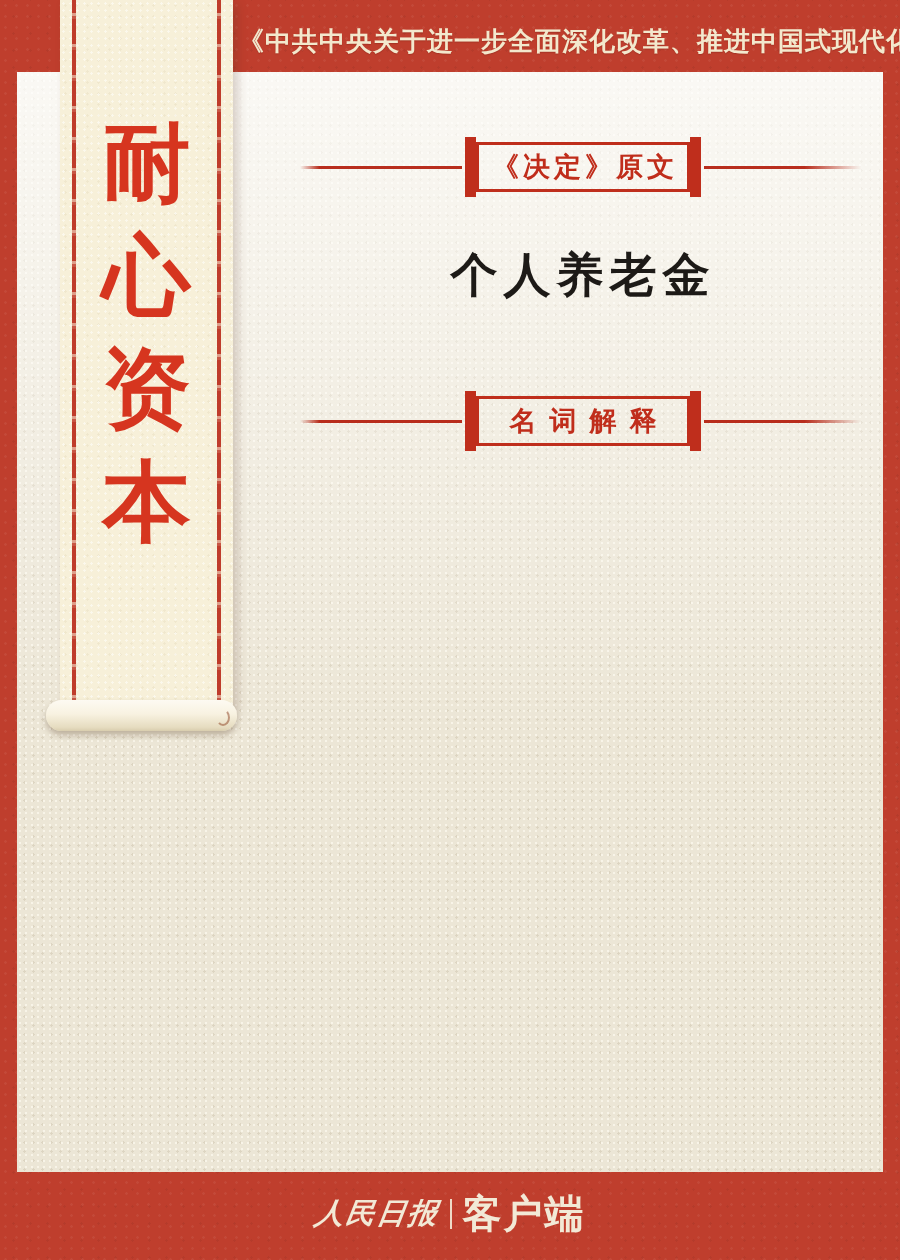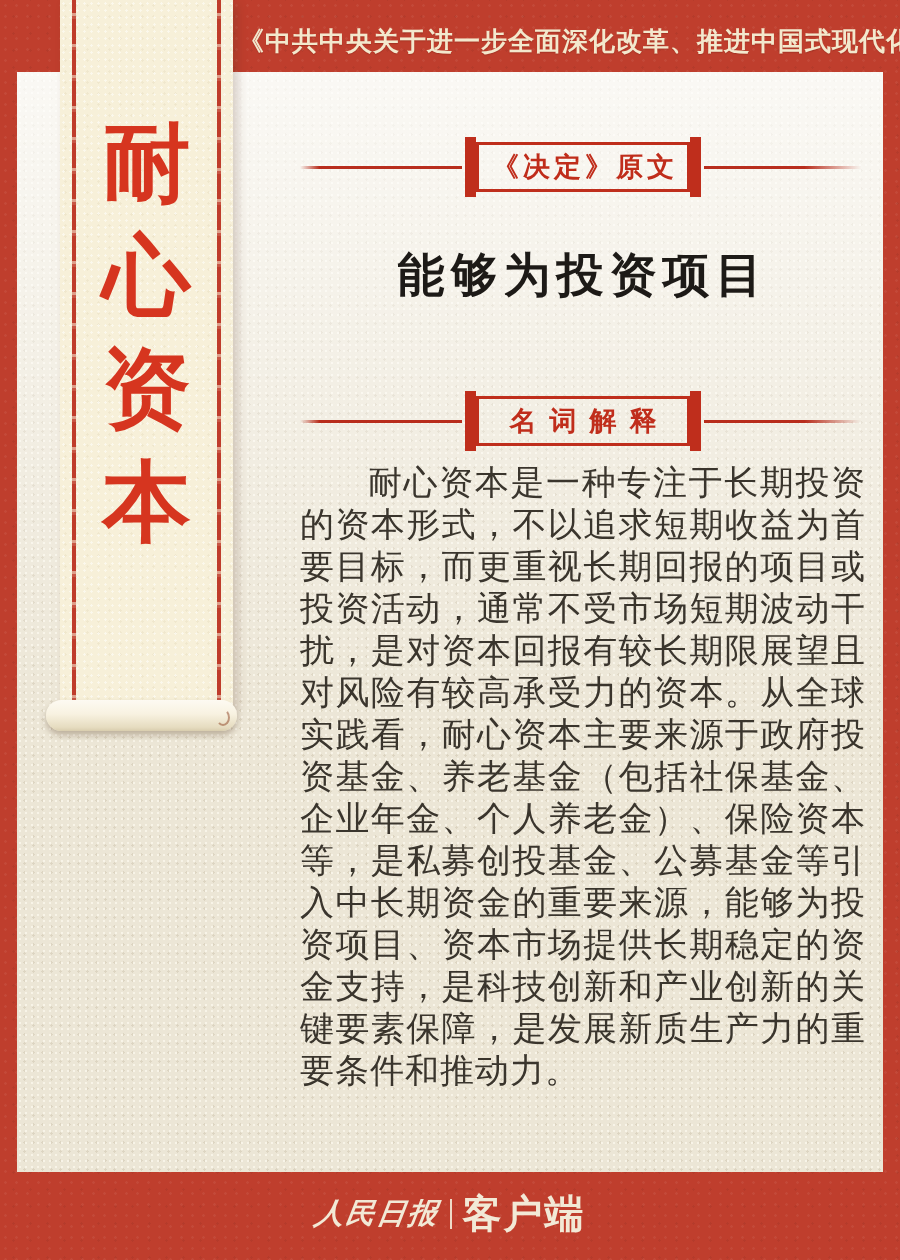--- a/index.html
+++ b/index.html
@@ -151,31 +151,30 @@
   <div class="paper-panel">
 
     <div class="badge-row first">
       <span class="hline left"></span>
       <span class="badge-box">
         <span class="badge-text">《决定》原文</span>
       </span>
       <span class="hline right"></span>
     </div>
 
-    <h1 class="main-title">能够为投资项目</h1>
+    <h1 class="main-title">个人养老金</h1>
 
     <div class="badge-row second">
       <span class="hline left"></span>
       <span class="badge-box">
         <span class="badge-text">名词解释</span>
       </span>
       <span class="hline right"></span>
     </div>
 
-    <p class="body-text">耐心资本是一种专注于长期投资的资本形式，不以追求短期收益为首要目标，而更重视长期回报的项目或投资活动，通常不受市场短期波动干扰，是对资本回报有较长期限展望且对风险有较高承受力的资本。从全球实践看，耐心资本主要来源于政府投资基金、养老基金（包括社保基金、企业年金、个人养老金）、保险资本等，是私募创投基金、公募基金等引入中长期资金的重要来源，能够为投资项目、资本市场提供长期稳定的资金支持，是科技创新和产业创新的关键要素保障，是发展新质生产力的重要条件和推动力。</p>
 
   </div>
 
   <div class="scroll-banner">
     <span class="banner-border left"></span>
     <span class="banner-border right"></span>
     <div class="banner-chars">
       <span>耐</span>
       <span>心</span>
       <span>资</span>

